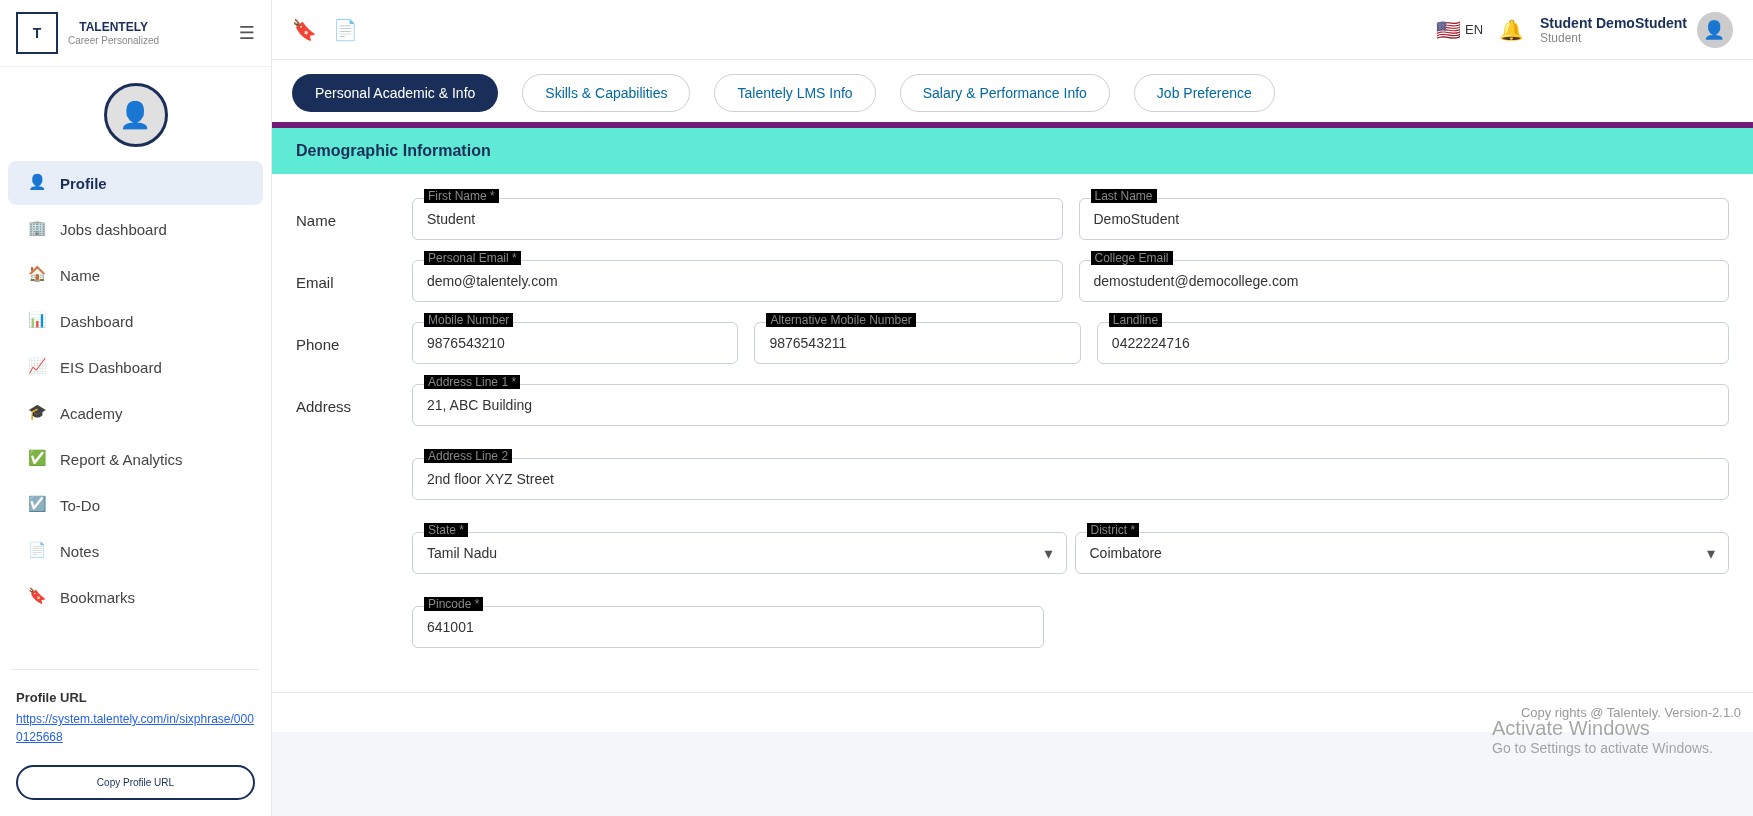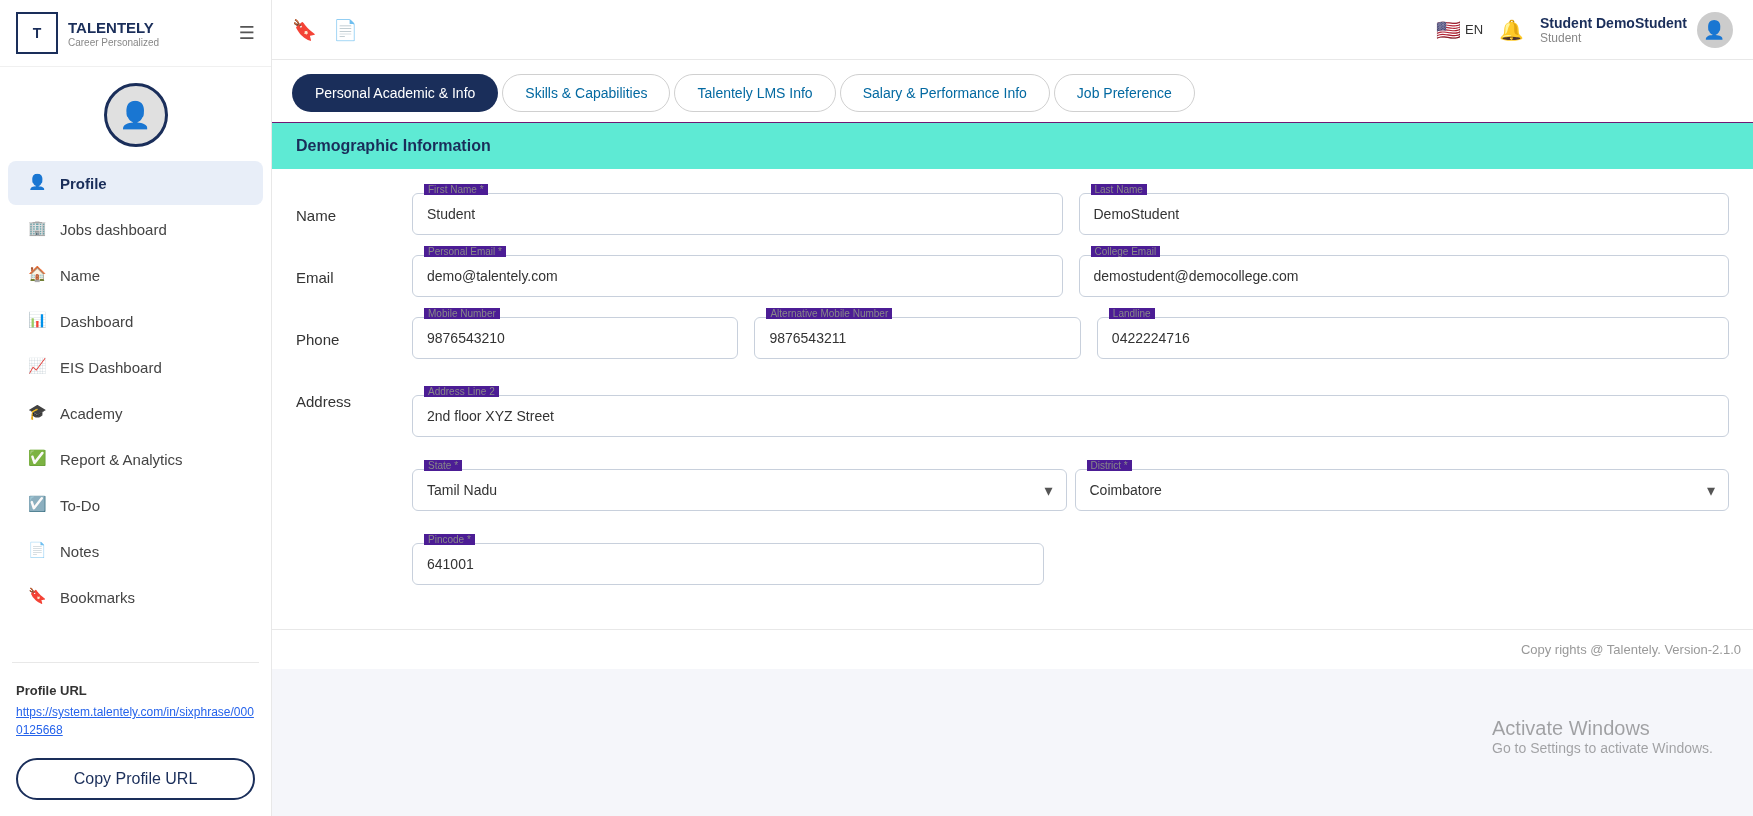--- a/index.html
+++ b/index.html
@@ -21,21 +21,21 @@
       padding: 12px 16px;
       border-bottom: 1px solid #f0f0f0;
       gap: 10px;
     }
     .logo-box {
       width: 42px; height: 42px;
       border: 2px solid #1a2e5a;
       display: flex; align-items: center; justify-content: center;
       font-weight: bold; font-size: 14px; color: #1a2e5a;
     }
-    .logo-text { font-size: 15px; font-weight: 700; color: #1a2e5a; line-height: 1.2; }
+    .logo-text { font-size: 12px; font-weight: 700; color: #1a2e5a; line-height: 1.2; text-align: center; }
     .logo-sub { font-size: 10px; color: #888; }
     .hamburger { margin-left: auto; cursor: pointer; font-size: 18px; color: #555; }
 
     .avatar-area {
       display: flex; justify-content: center; padding: 16px 0 8px;
     }
     .avatar-circle {
       width: 64px; height: 64px; border-radius: 50%; background: #e0e0e0;
       border: 3px solid #1a2e5a; display: flex; align-items: center; justify-content: center;
       font-size: 26px; color: #888;
@@ -51,21 +51,21 @@
     .nav-icon { width: 20px; height: 20px; flex-shrink: 0; }
 
     .divider { height: 1px; background: #e8e8e8; margin: 8px 12px; }
 
     .profile-url-section { padding: 12px 16px 8px; }
     .profile-url-label { font-size: 13px; font-weight: 600; color: #333; margin-bottom: 4px; }
     .profile-url-link { font-size: 12px; color: #2563eb; word-break: break-all; cursor: pointer; }
     .copy-btn {
       margin: 12px 16px 16px;
       border: 2px solid #1a2e5a; background: #fff; color: #1a2e5a;
-      padding: 10px 24px; border-radius: 24px; font-size: 16px; font-weight: 500;
+      padding: 10px 24px; border-radius: 24px; font-size: 10px; font-weight: 500;
       cursor: pointer; width: calc(100% - 32px);
     }
 
     
     .main { flex: 1; display: flex; flex-direction: column; overflow: hidden; }
 
     
     .topbar {
       background: #fff; border-bottom: 1px solid #e8e8e8;
       display: flex; align-items: center; padding: 0 20px; height: 60px; gap: 16px;
@@ -76,22 +76,22 @@
     .lang-flag { display: flex; align-items: center; gap: 4px; font-size: 13px; color: #333; cursor: pointer; }
     .flag { font-size: 20px; }
     .bell-icon { font-size: 20px; color: #555; cursor: pointer; }
     .user-info { display: flex; align-items: center; gap: 10px; }
     .user-name { font-size: 14px; font-weight: 600; color: #1a2e5a; }
     .user-role { font-size: 12px; color: #888; }
     .user-avatar { width: 36px; height: 36px; border-radius: 50%; background: #ccc; display: flex; align-items: center; justify-content: center; font-size: 18px; color: #666; }
 
     
     .tabs-bar {
-      background: #fff; padding: 14px 20px 0; display: flex; gap: 4px;
-      border-bottom: 1px solid #701a75;
+      background: #fff; padding: 14px 20px 0; display: flex; gap: 24px;
+      border-bottom: 6px solid #701a75;
     }
     .tab {
       padding: 10px 22px; border-radius: 24px; font-size: 14px; cursor: pointer;
       border: 1px solid transparent; font-weight: 500; white-space: nowrap;
       transition: all 0.15s; margin-bottom: 10px;
     }
     .tab.active { background: #1a2e5a; color: #fff; }
     .tab:not(.active) { background: #fff; color: #0369a1; border-color: #d0d0d0; }
 
     
@@ -108,22 +108,22 @@
       display: flex; gap: 16px; margin-bottom: 20px; align-items: flex-start;
     }
     .form-label {
       width: 100px; flex-shrink: 0; font-size: 15px; color: #333; font-weight: 500;
       padding-top: 14px;
     }
     .form-fields { flex: 1; display: flex; gap: 16px; flex-wrap: wrap; }
     .field-group { flex: 1; min-width: 200px; position: relative; }
     .field-group.full-width { flex-basis: 100%; }
     .field-label {
-      position: absolute; top: -9px; left: 12px; font-size: 10px; color: #888;
-      background: #4c1d95; padding: 0 4px; z-index: 1;
+      position: absolute; top: -9px; left: 12px; font-size: 12px; color: #888;
+      background: #000000; padding: 0 4px; z-index: 1;
     }
     .field-input {
       width: 100%; padding: 12px 14px; border: 1px solid #c8d0dc;
       border-radius: 6px; font-size: 14px; color: #333; background: #fff;
       outline: none;
     }
     .field-select {
       width: 100%; padding: 12px 14px; border: 1px solid #c8d0dc;
       border-radius: 6px; font-size: 14px; color: #333; background: #fff;
       outline: none; appearance: none; cursor: pointer;
@@ -306,20 +306,24 @@
           <div class="field-group full-width" style="flex-basis: 48%; max-width: 48%;">
             <span class="field-label">Landline</span>
             <input class="field-input" type="text" value="0422224716" style="">
           </div>
         </div>
       </div>
 
       <div class="form-row">
         <div class="form-label">Address</div>
         <div class="form-fields" style="flex-direction: column;">
+          <div class="field-group" style="flex-basis: 100%;">
+            <span class="field-label">Address Line 1 *</span>
+            <input class="field-input" type="text" value="21, ABC Building" style="">
+          </div>
           <div class="field-group" style="flex-basis: 100%; margin-top: 16px;">
             <span class="field-label">Address Line 2</span>
             <input class="field-input" type="text" value="2nd floor XYZ Street" style="">
           </div>
           <div style="display:flex; gap:8px; margin-top: 16px;">
             <div class="field-group select-wrapper">
               <span class="field-label">State *</span>
               <select class="field-select">
                 <option>Tamil Nadu</option>
               </select>

